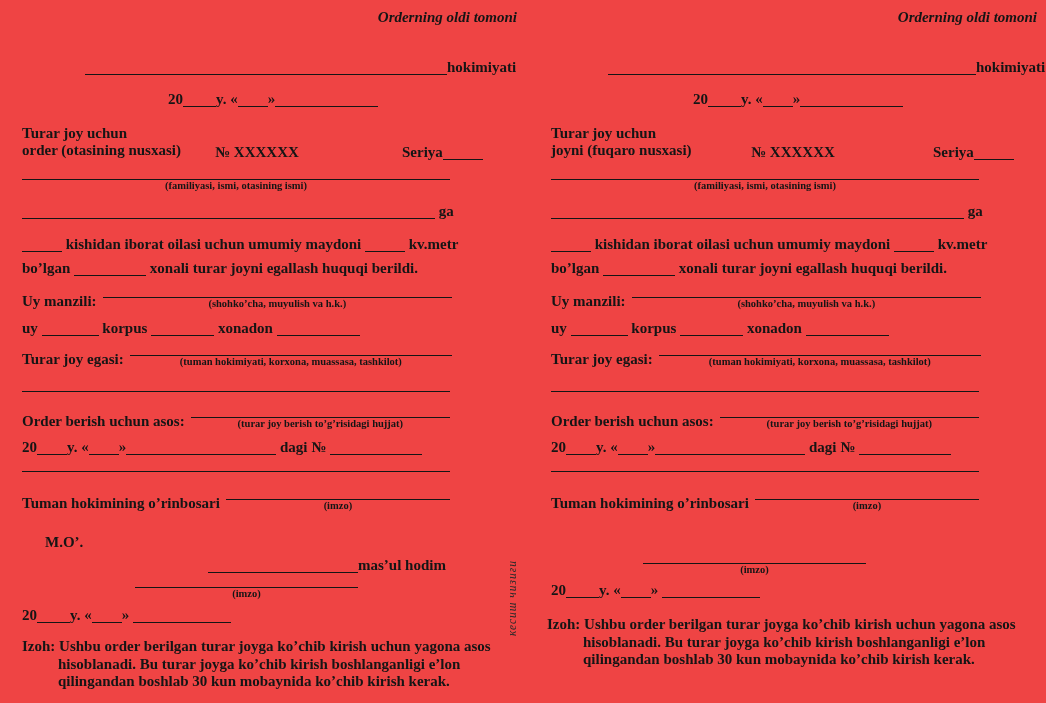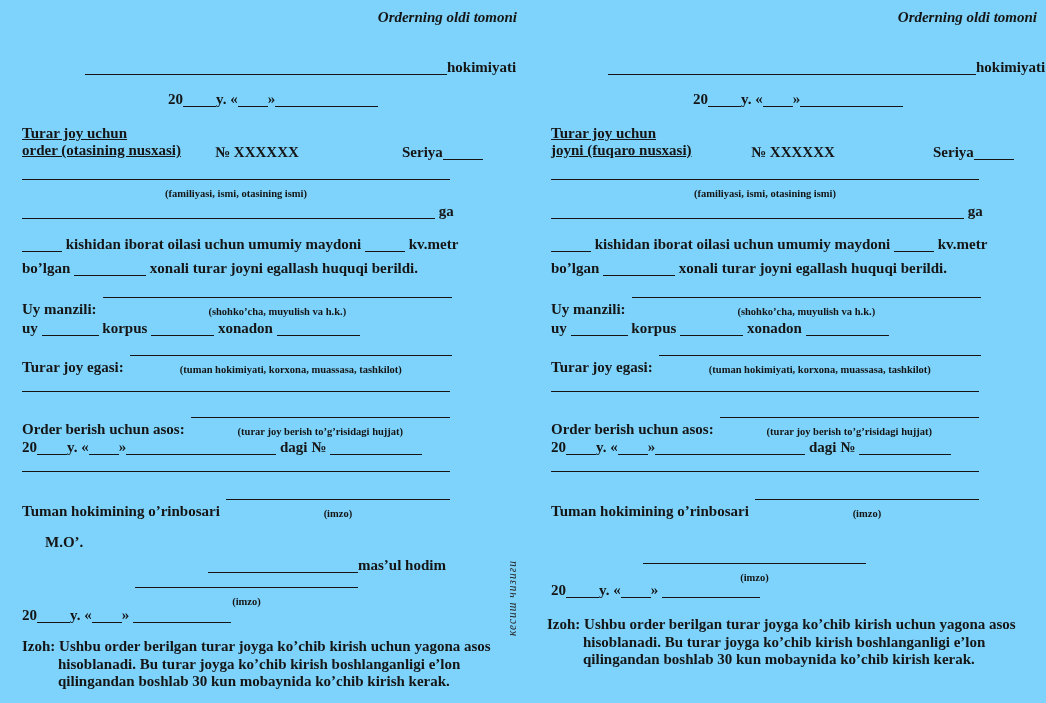--- a/index.html
+++ b/index.html
@@ -1,34 +1,34 @@
 <!DOCTYPE html>
 <html><head>
 <meta charset="utf-8">
 <style>
   html,body{margin:0;padding:0;}
   .page{
-    position:relative;width:1046px;height:703px;background:#7dd3fc;
+    position:relative;width:1046px;height:703px;background:#ef4444;
     font-family:"Liberation Serif","DejaVu Serif",serif;
     color:#151515;font-weight:bold;font-size:15px;overflow:hidden;
   }
   .form{position:absolute;top:0;width:523px;height:703px;}
   .form-left{left:0;}
   .form-right{left:523px;}
   .row{position:absolute;white-space:nowrap;line-height:18px;}
   .bl{display:inline-block;border-bottom:1.5px solid #151515;height:13px;vertical-align:-3px;}
   .page-label{font-style:italic;font-size:15px;}
   .field{position:absolute;}
   .field-line{height:15px;border-bottom:1.5px solid #151515;}
-  .hint{font-size:10.5px;line-height:12px;text-align:center;font-weight:bold;margin-top:8px;white-space:nowrap;}
+  .hint{font-size:10.5px;line-height:12px;text-align:center;font-weight:bold;margin-top:0;white-space:nowrap;}
   .frow{position:absolute;display:flex;align-items:flex-end;}
   .frow .lbl{white-space:nowrap;margin-right:6px;line-height:18px;}
   .frow .fill{flex:1;min-width:0;}
   .rule{position:absolute;height:0;border-bottom:1.5px solid #151515;}
-  .head2{line-height:17px;text-decoration:underline;}
+  .head2{line-height:17px;}
   .izoh{line-height:17.5px;white-space:normal;padding-left:36px;text-indent:-36px;}
   .cutline{
     position:absolute;left:457px;top:592px;width:110px;text-align:center;
     transform:rotate(-90deg);font-style:italic;font-weight:normal;font-size:11.5px;color:#2a2a2a;
     letter-spacing:1px;
   }
 </style>
 </head>
 <body>
 

